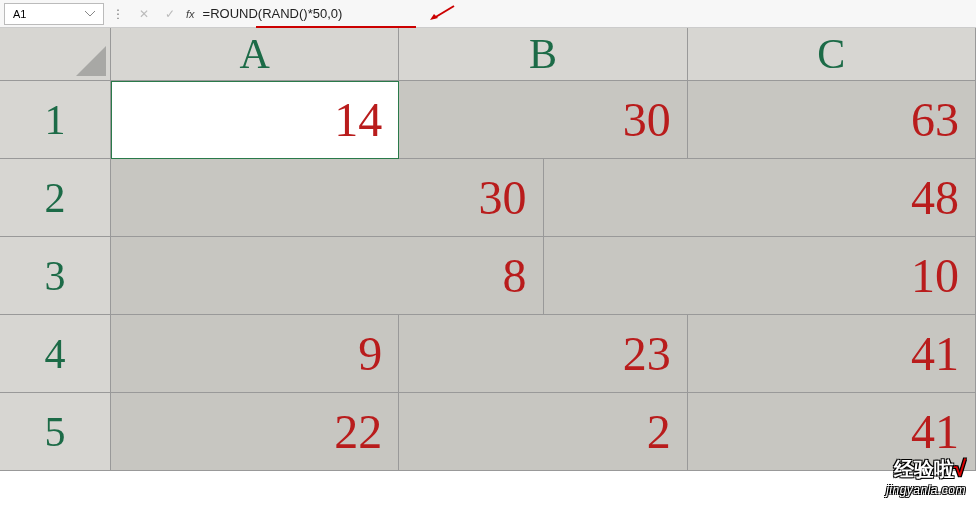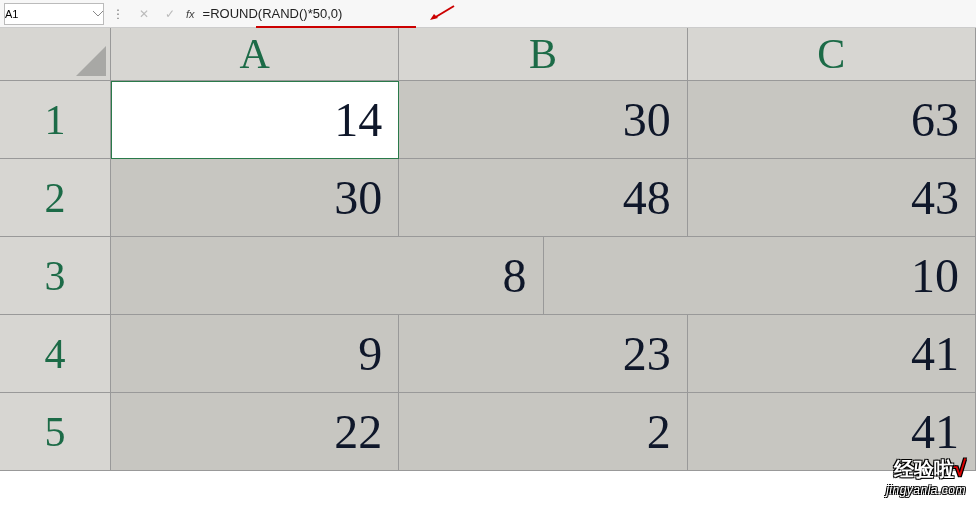--- a/index.html
+++ b/index.html
@@ -4,21 +4,21 @@
   <style>
     * { box-sizing: border-box; margin: 0; padding: 0; }
     body { font-family: "Segoe UI", Arial, sans-serif; background: #fff; width: 976px; height: 510px; overflow: hidden; }
     
     .formula-bar {
       display: flex; align-items: center; height: 28px;
       border-bottom: 1px solid #ccc; padding: 2px 4px; background: #F7F7F7;
     }
     .name-box {
       width: 100px; height: 22px; border: 1px solid #bbb; background: #fff;
-      display: flex; align-items: center; padding: 0 0; font-size: 11px;
+      display: flex; align-items: center; padding: 0 8px; font-size: 11px;
     }
     .name-box-text { flex: 1; }
     .name-box-drop { width: 10px; display: flex; justify-content: center; }
     .fb-btn {
       width: 24px; height: 22px; display: flex; align-items: center;
       justify-content: center; font-size: 12px; color: #777; margin-left: 2px;
     }
     .fb-cancel { color: #bbb; }
     .fb-check { color: #bbb; }
     .fx-label { font-style: italic; font-size: 11px; color: #444; margin: 7px 4px; }
@@ -52,21 +52,21 @@
     }
     .data-row { display: flex; height: 78px; }
     .row-header {
       width: 111px; display: flex; align-items: center; justify-content: center;
       background: #d7d6d2; border-right: 1px solid #999; border-bottom: 1px solid #999;
       font-family: "Times New Roman", serif; font-size: 42px; color: #1c6b47;
     }
     .cell {
       flex: 1; display: flex; align-items: center; justify-content: flex-end;
       background: #c7c6c1; border-right: 1px solid #999; border-bottom: 1px solid #999;
-      font-family: "Times New Roman", serif; font-size: 48px; color: #0f172a;
+      font-family: "Times New Roman", serif; font-size: 48px; color: #b91c1c;
       padding: 0 16px;
     }
     .cell-active {
       background: #fff; outline: 1px solid #2a7a4a; outline-offset: -1px;
     }
     .watermark {
       position: absolute; right: 10px; bottom: 13px; text-align: right;
       font-family: Arial, sans-serif; color: #fff;
       text-shadow: -1px -1px 0 #000, 1px -1px 0 #000, -1px 1px 0 #000, 1px 1px 0 #000;
     }
@@ -111,21 +111,20 @@
   <div class="data-row">
     <div class="row-header">1</div>
     <div class="cell cell-active">14</div>
     <div class="cell">30</div>
     <div class="cell">63</div>
   </div>
   <div class="data-row">
     <div class="row-header">2</div>
     <div class="cell">30</div>
     <div class="cell">48</div>
-    <div class="cell">43</div>
   </div>
   <div class="data-row">
     <div class="row-header">3</div>
     <div class="cell">8</div>
     <div class="cell">10</div>
   </div>
   <div class="data-row">
     <div class="row-header">4</div>
     <div class="cell">9</div>
     <div class="cell">23</div>

